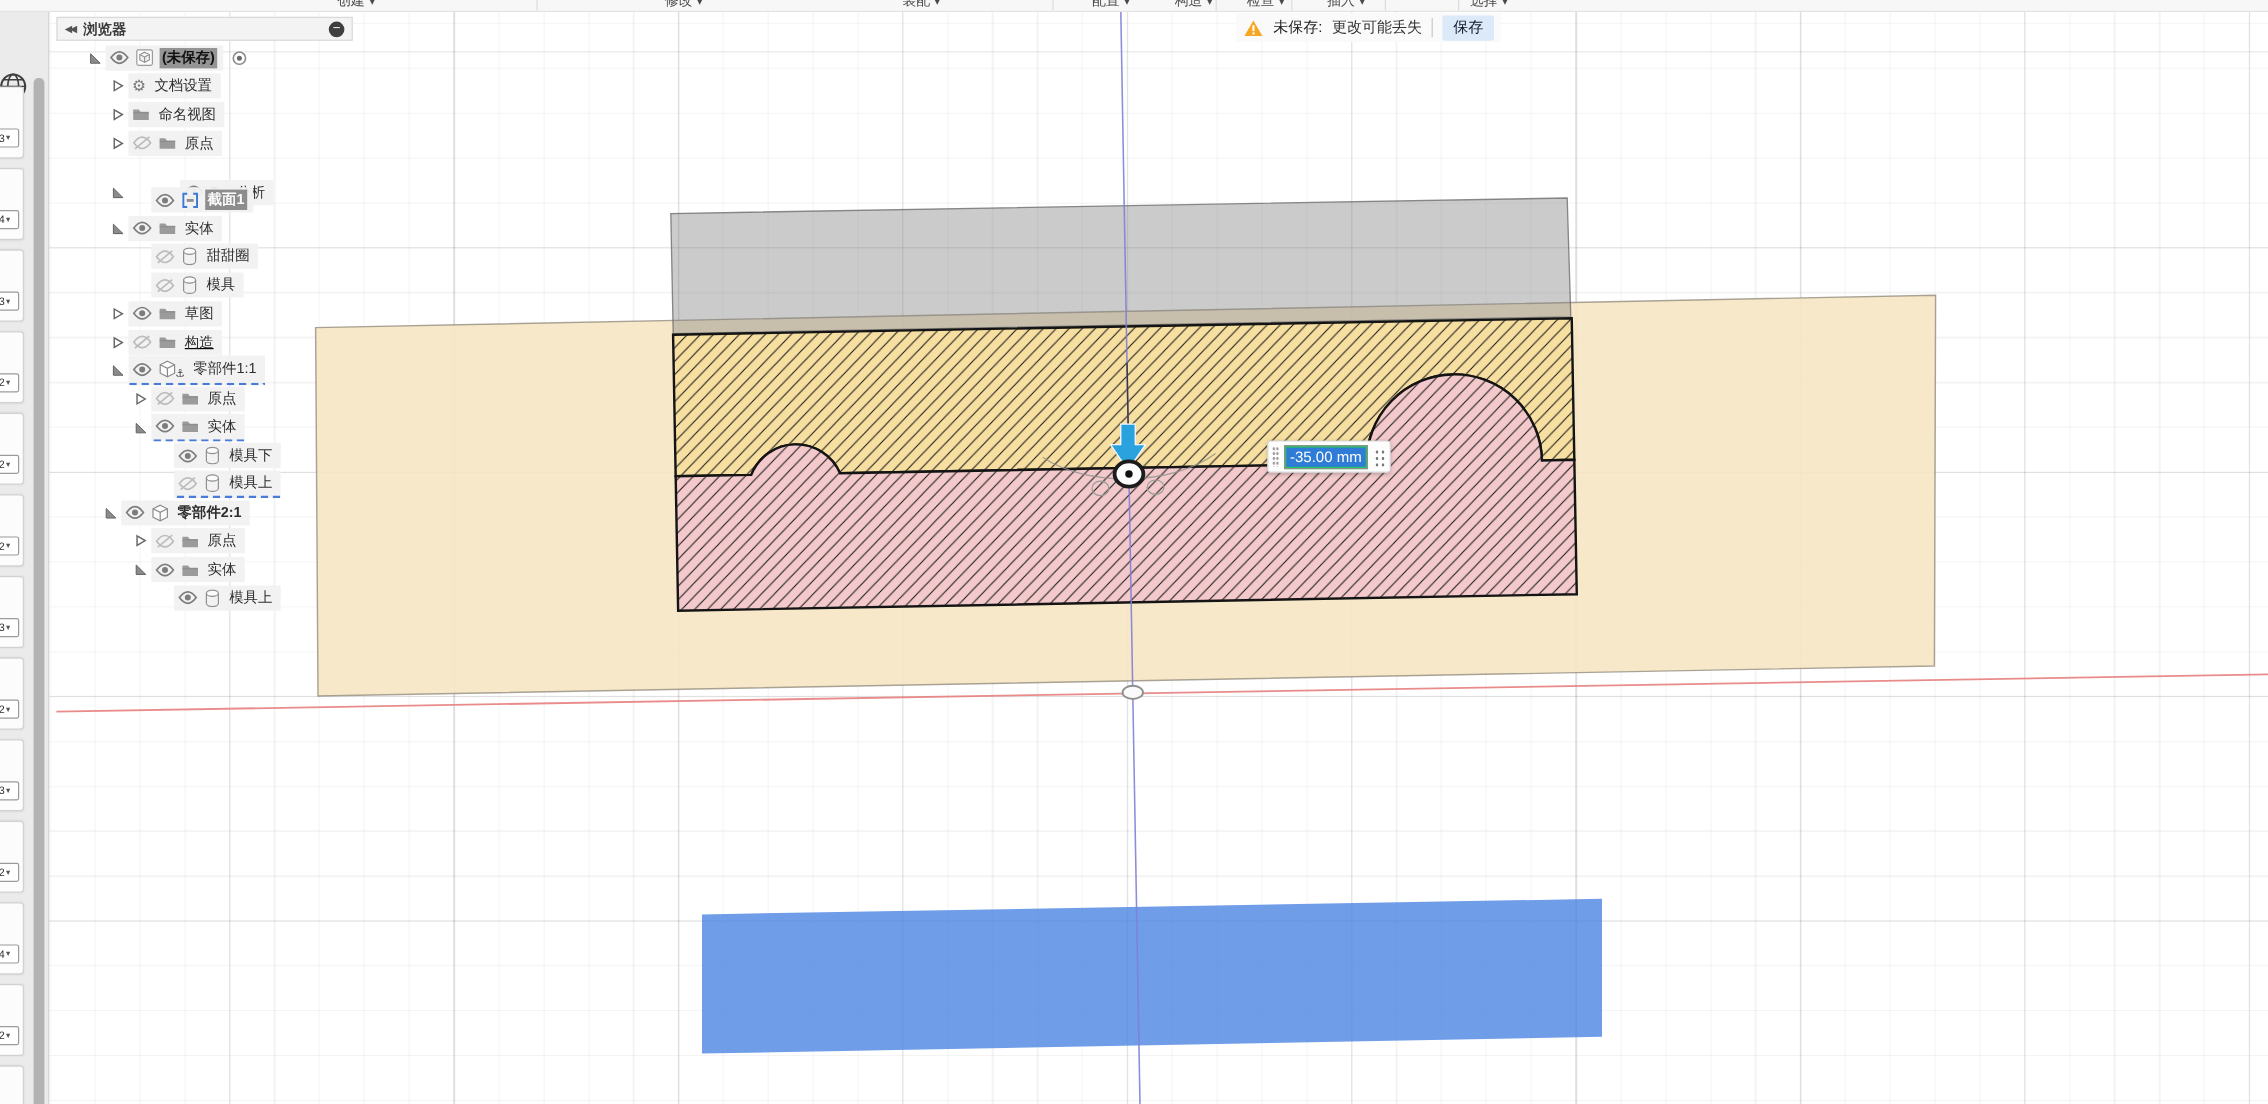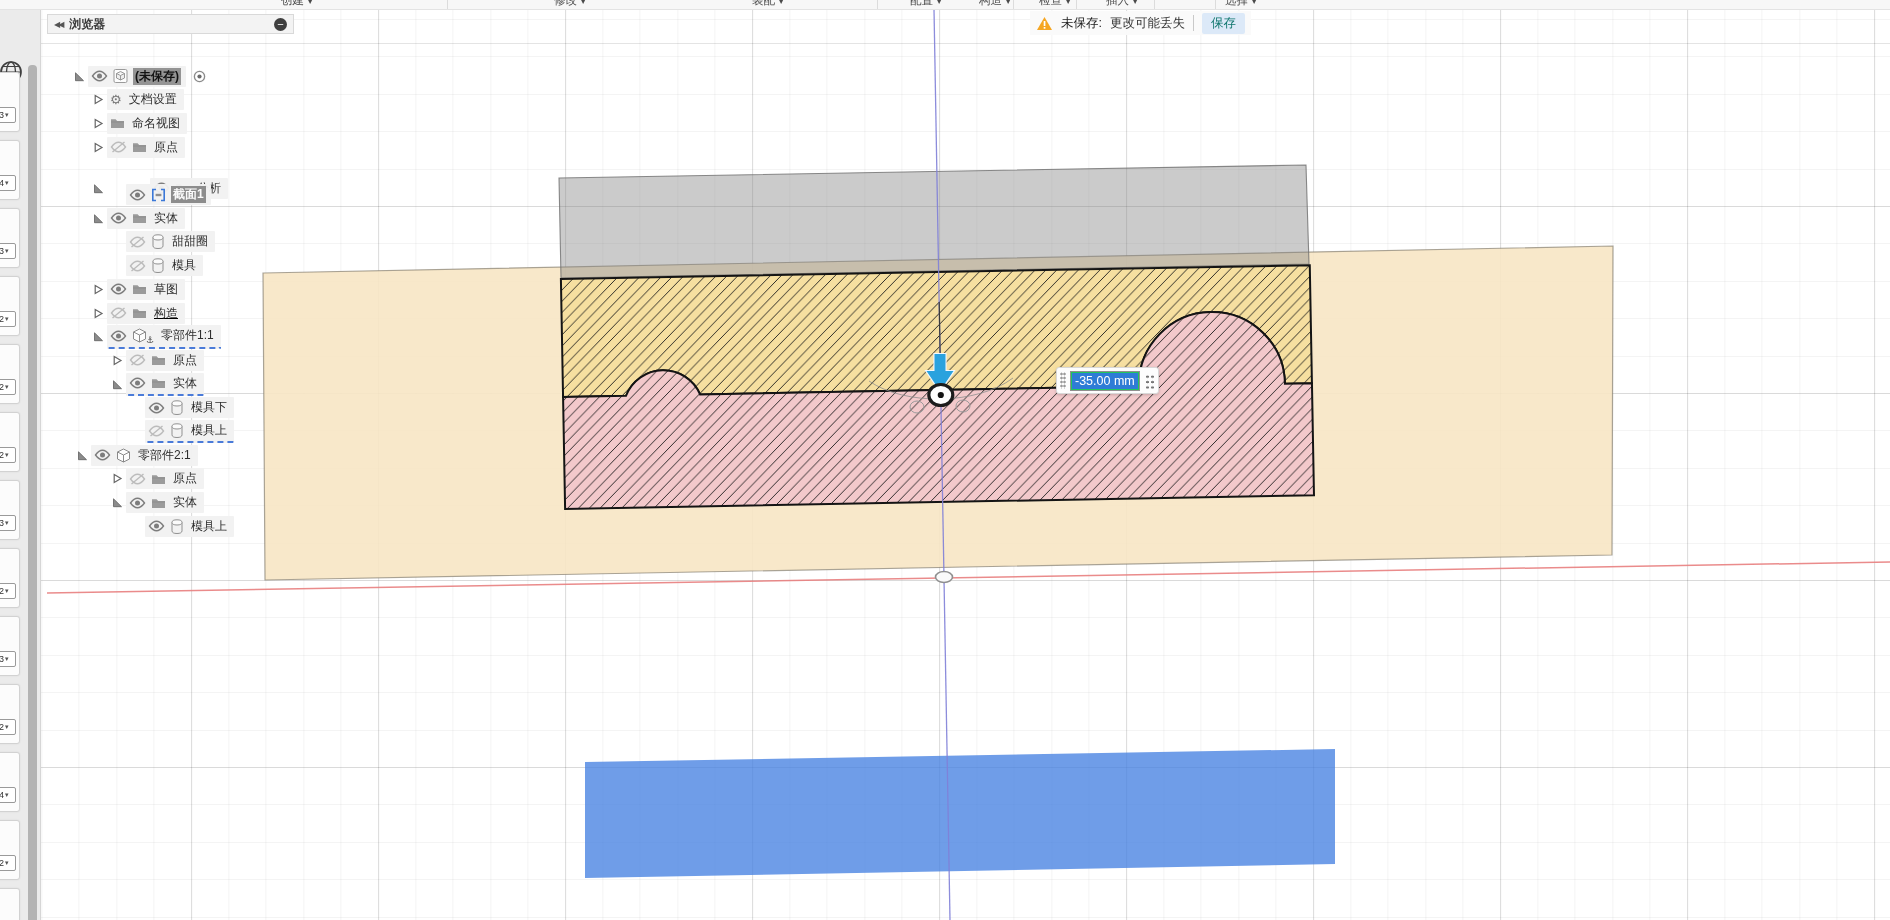--- a/index.html
+++ b/index.html
@@ -23,29 +23,29 @@
       repeating-linear-gradient(to right, rgba(0,0,0,0.045) 0 1px, transparent 1px 37.4px),
       repeating-linear-gradient(to bottom, rgba(0,0,0,0.045) 0 1px, transparent 1px 37.4px),
       #fff;
     background-position:151px 0,0 197px,1.4px 0,0 10px;z-index:1;}
   #scene{left:0;top:0;width:1890px;height:920px;z-index:5;pointer-events:none;}
   
   #unsaved-bar{left:1030px;top:11px;height:24px;display:flex;align-items:center;gap:8px;padding:0 6px;
     background:rgba(250,250,250,0.95);z-index:45;font-size:12.5px;color:#333;}
   #unsaved-bar .ttl{font-weight:normal;color:#222;}
   #unsaved-bar .div{width:1px;height:16px;background:#c9c9c9;}
-  #unsaved-bar .save{color:#0f766e;background:#dce9f8;padding:2px 9px;border-radius:2px;cursor:pointer;}
+  #unsaved-bar .save{color:#0f172a;background:#dce9f8;padding:2px 9px;border-radius:2px;cursor:pointer;}
   
   #browser-panel{left:47px;top:14px;width:247px;height:520px;z-index:50;}
   #browser-header{position:absolute;left:0;top:0;width:247px;height:20px;background:#f3f3f3;border:1px solid #d9d9d9;
     display:flex;align-items:center;gap:7px;padding:0 6px;box-sizing:border-box;}
   #browser-header .coll{font-size:8px;color:#555;letter-spacing:-2px;}
   #browser-header .ttl{font-size:12px;color:#3c3c3c;flex:1;font-weight:bold;}
   #browser-header .close{width:13px;height:13px;border-radius:50%;background:#3f3f3f;color:#fff;font-size:11px;line-height:12px;text-align:center;cursor:pointer;}
-  .tree-row{position:absolute;height:22px;display:flex;align-items:center;white-space:nowrap;margin-top:28px;}
+  .tree-row{position:absolute;height:22px;display:flex;align-items:center;white-space:nowrap;}
   .tr-arrow{width:18px;display:inline-flex;justify-content:center;align-items:center;cursor:pointer;}
   .tr-pill{display:inline-flex;align-items:center;gap:5px;background:rgba(241,241,241,0.95);padding:2px 5px 2px 3px;border-radius:1px;}
   .tr-pill.dashed{border-bottom:2px dashed #4a7bd9;}
   .tr-label{font-size:12px;color:#2e2e2e;padding:0 2px;}
   .tr-label.sel-dark{background:#949494;color:#111;font-weight:bold;}
   .tr-label.sel-light{background:#8d8d8d;color:#fafafa;}
   .tr-radio{margin-left:7px;background:rgba(248,248,248,0.95);border-radius:50%;display:inline-flex;cursor:pointer;}
   .anchor-ov{font-size:9px;color:#4a4a4a;margin-left:-6px;margin-top:8px;}
   
   #dim-box{left:1056px;top:367px;height:25px;display:flex;align-items:center;background:#fdfdfd;border:1px solid #d8d8d8;
@@ -475,21 +475,21 @@
             <path d="M1.5 6 Q8.5 -3.5 15.5 6 Q8.5 15.5 1.5 6 Z" fill="none" stroke="#bcbcbc" stroke-width="1.4"></path>
             <line x1="2.5" y1="11" x2="14.5" y2="1" stroke="#bcbcbc" stroke-width="1.4"></line>
           </svg>
           <svg width="14" height="15">
             <path d="M2 3.4 v8.4 a5 2.7 0 0 0 10 0 V3.4" fill="#f2f2f2" stroke="#909090"></path>
             <ellipse cx="7" cy="3.4" rx="5" ry="2.6" fill="#fbfbfb" stroke="#909090"></ellipse>
           </svg>
           <span class="tr-label">模具上</span>
         </span>
       </div>
-      <div class="tree-row" style="top: 402.2px; left: 26px;">
+      <div class="tree-row" style="top: 402.2px; left: 36px; font-weight: bold;">
         <span class="tr-arrow">
           <svg width="11" height="11">
             <path d="M1.5 1.8 L9.5 9.7 H1.5 Z" fill="#8b8b8b" stroke="#5f5f5f" stroke-width="0.8"></path>
           </svg>
         </span>
         <span class="tr-pill">
           <svg width="17" height="12">
             <path d="M1.5 6 Q8.5 -3.5 15.5 6 Q8.5 15.5 1.5 6 Z" fill="none" stroke="#7d7d7d" stroke-width="1.4"></path>
             <circle cx="8.5" cy="6" r="2.5" fill="#7d7d7d"></circle>
           </svg>

